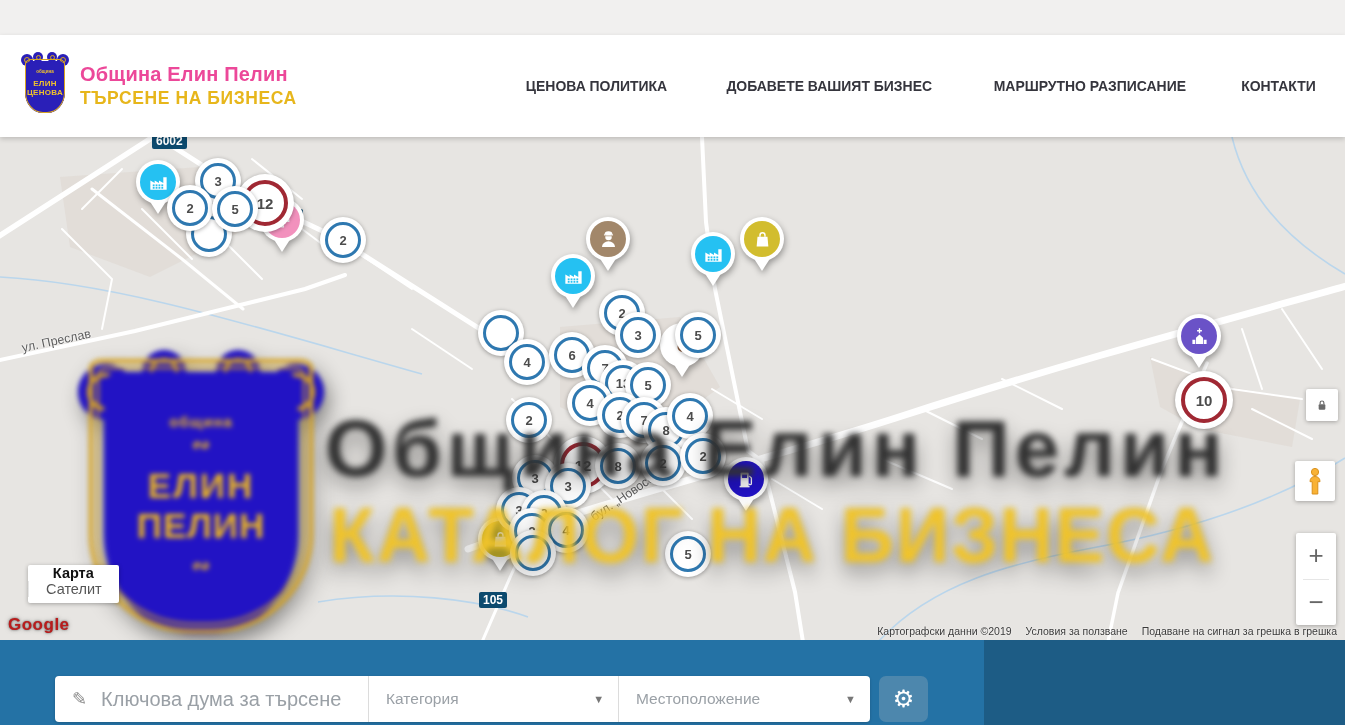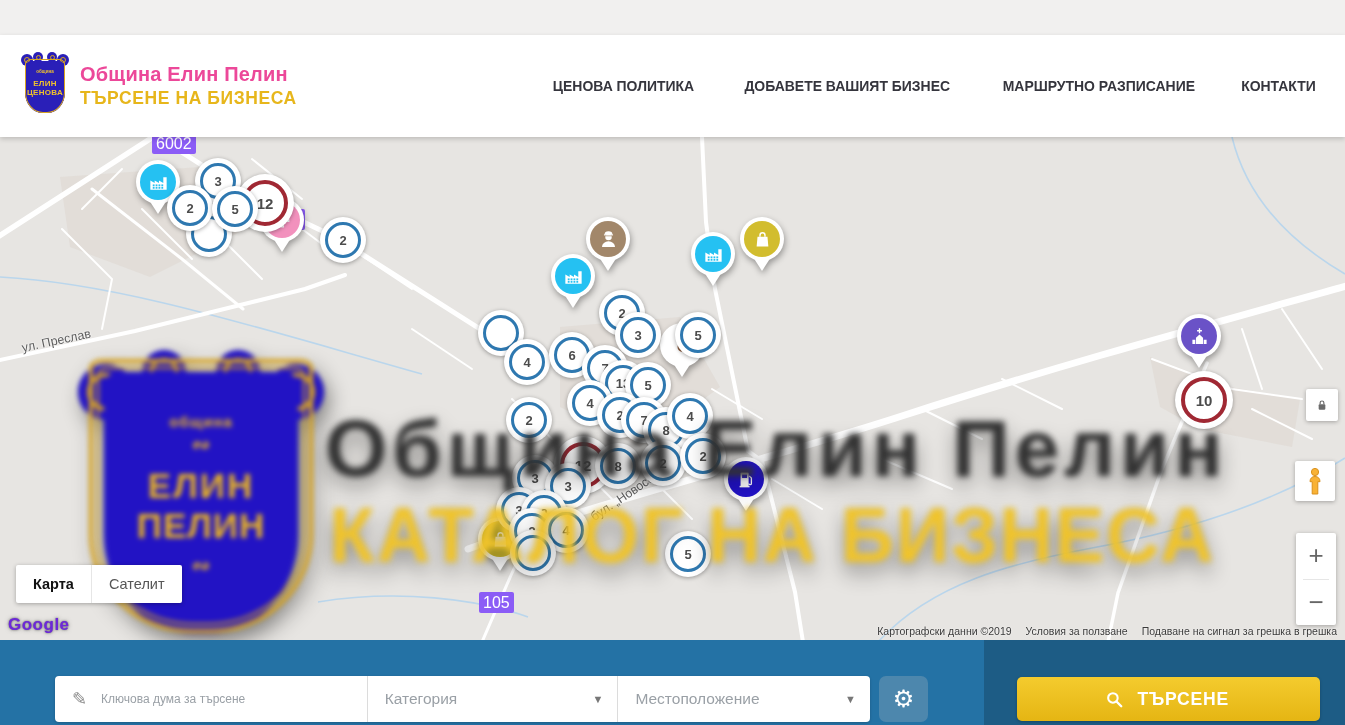--- a/index.html
+++ b/index.html
@@ -14,30 +14,30 @@
                  border-radius:8px 8px 45% 45%/6px 6px 40% 40%;box-shadow:inset 0 0 0 2px #2a1fb8;}
   .crest .g1{position:absolute;inset:3px;border:1.6px solid #d9a521;border-radius:6px 6px 45% 45%/5px 5px 38% 38%;}
   .crest .curl{position:absolute;width:12px;height:12px;background:#2a1fb8;border-radius:50%;top:-2px;}
   .crest .curl i{position:absolute;inset:3px;border:1.5px solid #d9a521;border-radius:50%;}
   .crest .ctext{position:absolute;left:0;right:0;text-align:center;color:#f0c22c;font-weight:bold;line-height:1;}
   .crest .t0{top:14px;font-size:4.5px;}
   .crest .t1{top:24px;font-size:8px;letter-spacing:.3px;}
   .crest .t2{top:33px;font-size:8px;letter-spacing:.3px;}
   .logo-text .title{font-size:20px;font-weight:bold;color:#ec4899;letter-spacing:.2px;}
   .logo-text .subtitle{font-size:17.5px;font-weight:bold;color:#e7b61b;letter-spacing:.6px;margin-top:2px;}
-  .nav{margin-left:auto;margin-right:25px;display:flex;gap:31px;}
+  .nav{margin-left:auto;margin-right:25px;display:flex;gap:40px;}
   .nav .nav-item{display:inline-block;transform:scaleX(.9);font-size:15.5px;font-weight:bold;
                  color:#35353d;text-decoration:none;letter-spacing:0;cursor:pointer;white-space:nowrap;}
 
   
   .map{position:absolute;left:0;top:110px;width:1345px;height:503px;background:#e7e5e2;overflow:hidden;}
   .map svg.roads{position:absolute;left:0;top:0;}
   .street-label{position:absolute;font-size:12.5px;color:#5d5d5d;white-space:nowrap;z-index:2;
                 text-shadow:0 0 2px #fff,0 0 2px #fff;}
-  .road-badge{position:absolute;background:#8b5cf6;color:#fff;font-size:16px;font-weight:normal;
+  .road-badge{position:absolute;background:#0c4a6e;color:#fff;font-size:12px;font-weight:bold;
               padding:1px 4px;border-radius:2px;z-index:2;line-height:1.2;}
 
   
   #markers{position:absolute;inset:0;z-index:3;}
   .pin{position:absolute;width:44px;height:58px;filter:drop-shadow(1px 3px 3px rgba(0,0,0,.35));}
   .pin .bubble{position:absolute;left:0;top:0;width:44px;height:44px;background:#fff;border-radius:50%;}
   .pin .tail{position:absolute;left:13px;top:40px;width:0;height:0;
              border-left:9px solid transparent;border-right:9px solid transparent;border-top:14px solid #fff;}
   .pin .inner{position:absolute;left:4px;top:4px;width:36px;height:36px;border-radius:50%;
               display:flex;align-items:center;justify-content:center;}
@@ -67,46 +67,46 @@
   .wm-crest .curl i{position:absolute;inset:9px;border:4px solid #d9a521;border-radius:50%;}
   .wm-crest .wtext{position:absolute;left:0;right:0;text-align:center;color:#e9b424;font-weight:bold;line-height:1;}
   .wm-crest .w0{top:64px;font-size:15px;letter-spacing:1px;}
   .wm-crest .orn{color:#e9b424;font-size:22px;font-weight:bold;}
   .wm-crest .o1{top:84px;}
   .wm-crest .w1{top:118px;font-size:35px;letter-spacing:2px;}
   .wm-crest .w2{top:158px;font-size:35px;letter-spacing:1px;}
   .wm-crest .o2{top:205px;}
 
   
-  .maptype{position:absolute;left:16px;top:428px;height:38px;display:flex;background:#fff;border-radius:2px;
-           box-shadow:0 1px 4px rgba(0,0,0,.3);z-index:8;overflow:hidden;}
+  .maptype{position:absolute;left:28px;top:428px;height:38px;display:flex;background:#fff;border-radius:2px;
+           box-shadow:0 1px 4px rgba(0,0,0,.3);z-index:8;overflow:hidden;flex-direction:column;}
   .maptype .mt{display:flex;align-items:center;justify-content:center;padding:0 17px;font-size:14.5px;cursor:pointer;}
   .maptype .mt.sel{font-weight:bold;color:#111;}
   .maptype .mt.uns{color:#565656;border-left:1px solid #e6e6e6;}
-  .google-logo{position:absolute;left:8px;top:478px;font-size:17px;font-weight:bold;color:#6d28d9;z-index:8;
+  .google-logo{position:absolute;left:8px;top:478px;font-size:17px;font-weight:bold;color:#b91c1c;z-index:8;
                text-shadow:0 0 2px rgba(90,90,90,.9),0 0 4px rgba(90,90,90,.5);letter-spacing:.5px;}
   .attribution{position:absolute;right:8px;top:488px;font-size:10.5px;color:#3a3a3a;z-index:8;
                display:flex;gap:14px;text-shadow:0 0 2px #fff;}
   .attribution span{cursor:pointer;}
   .ctrl{position:absolute;background:#fff;box-shadow:0 1px 4px rgba(0,0,0,.3);border-radius:2px;z-index:8;}
   .lock-ctl{left:1306px;top:252px;width:32px;height:32px;display:flex;align-items:center;justify-content:center;}
   .pegman-ctl{left:1295px;top:324px;width:40px;height:40px;display:flex;align-items:center;justify-content:center;}
   .zoom-ctl{left:1296px;top:396px;width:40px;height:92px;display:flex;flex-direction:column;}
   .zoom-ctl .zbtn{flex:1;display:flex;align-items:center;justify-content:center;font-size:26px;color:#666;cursor:pointer;}
   .zoom-ctl .zdiv{height:1px;background:#e6e6e6;margin:0 7px;}
 
   
   .bottombar{position:absolute;left:0;top:613px;width:1345px;height:112px;background:#2472a5;z-index:20;}
   .bottombar .right-panel{position:absolute;right:0;top:0;width:361px;height:112px;background:#1d5c85;}
   .field-group{position:absolute;left:55px;top:36px;width:815px;height:46px;background:#fff;border-radius:4px;
                display:flex;align-items:stretch;box-shadow:0 1px 3px rgba(0,0,0,.2);}
   .fg-sep{width:1px;background:#dcdcdc;margin:0;}
   .f-keyword{width:302px;display:flex;align-items:center;padding-left:17px;}
   .f-keyword .pencil{font-size:18px;color:#8a8a8a;margin-right:12px;transform:rotate(0deg);}
-  .f-keyword input{border:none;outline:none;flex:1;font-size:12px;color:#0369a1;font-family:"Liberation Sans",sans-serif;}
+  .f-keyword input{border:none;outline:none;flex:1;font-size:20px;color:#0369a1;font-family:"Liberation Sans",sans-serif;}
   .f-keyword input::placeholder{color:#9aa0a6;}
   .f-select{display:flex;align-items:center;justify-content:space-between;padding:0 14px 0 17px;cursor:pointer;}
   .f-category{width:224px;}
   .f-location{width:226px;}
   .f-select .ph{font-size:15.5px;color:#9aa0a6;}
   .f-select .chev{font-size:11px;color:#777;}
   .gear-btn{position:absolute;left:879px;top:36px;width:49px;height:46px;background:#4d87ad;border-radius:7px;
             display:flex;align-items:center;justify-content:center;color:#fff;font-size:24px;cursor:pointer;}
   .search-btn{position:absolute;left:1017px;top:37px;width:303px;height:44px;border:none;border-radius:5px;
               background:linear-gradient(#f4cb2e,#e5b513);display:flex;align-items:center;justify-content:center;
@@ -543,22 +543,15 @@
       </div>
       <div class="fg-sep"></div>
       <div class="f-select f-location">
         <span class="ph">Местоположение</span>
         <span class="chev">▼</span>
       </div>
     </div>
     <div class="gear-btn">
       <span>⚙</span>
     </div>
-    <button class="search-btn">
-      <svg width="19" height="19" viewBox="0 0 24 24">
-        <circle cx="10" cy="10" r="6" fill="none" stroke="#fff" stroke-width="2.6"></circle>
-        <line x1="14.5" y1="14.5" x2="20.5" y2="20.5" stroke="#fff" stroke-width="3" stroke-linecap="round"></line>
-      </svg>
-      <span class="lbl">ТЪРСЕНЕ</span>
-    </button>
   </div>
 
 </div>
 
 </body></html>

